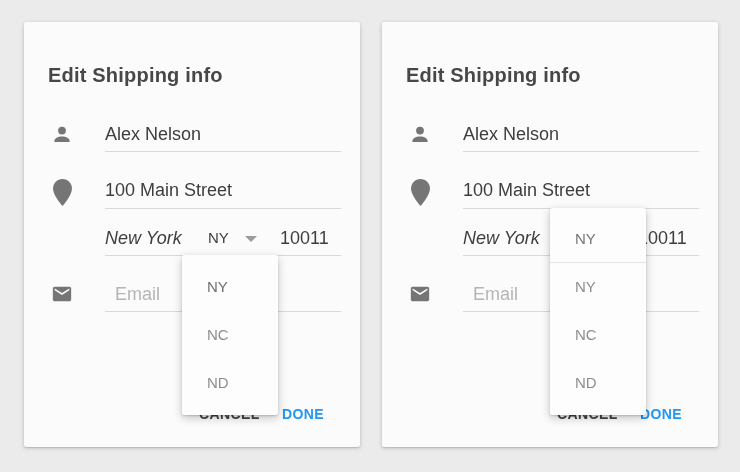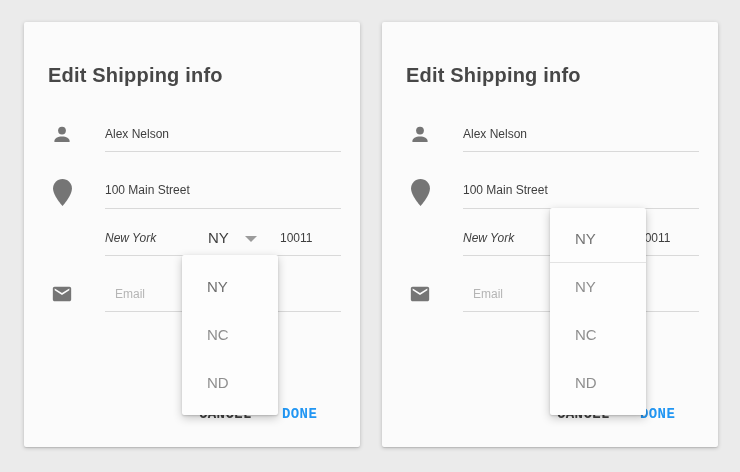--- a/index.html
+++ b/index.html
@@ -22,21 +22,21 @@
   }
 
   .icon{position:absolute;}
   .icon svg{display:block;fill:#757575;}
   .icon-person{left:28px;top:103px;}
   .icon-place{left:29px;top:157px;}
   .icon-email{left:27px;top:261px;}
 
   .tfield{
     position:absolute;border:none;outline:none;background:transparent;
-    font-family:"Liberation Sans", sans-serif;font-size:12px;color:#3e3e3e;
+    font-family:"Liberation Sans", sans-serif;font-size:18px;color:#3e3e3e;
     padding:0;height:18px;
   }
   .tfield::placeholder{color:#b5b5b5;opacity:1;}
   .in-name  {left:81px;top:103px;width:230px;}
   .in-street{left:81px;top:159px;width:230px;}
   .in-city  {left:81px;top:207px;width:90px;font-style:italic;}
   .in-zip   {left:256px;top:207px;width:62px;}
   .in-email {left:91px;top:263px;width:150px;}
 
   .state-select{position:absolute;left:184px;top:207px;height:18px;cursor:pointer;}
@@ -48,21 +48,21 @@
   }
 
   .underline{position:absolute;left:81px;width:236px;height:1px;background:#d9d9d9;}
   .u-name  {top:129px;}
   .u-street{top:186px;}
   .u-city  {top:233px;}
   .u-email {top:289px;}
 
   .btn{
     position:absolute;top:384px;background:none;border:none;padding:0;
-    font-family:Liberation Mono, monospace;font-size:14px;font-weight:bold;
+    font-family:Liberation Sans, sans-serif;font-size:14px;font-weight:bold;
     letter-spacing:0.4px;cursor:pointer;
   }
   .btn-cancel{left:175px;color:#424242;}
   .btn-done{left:258px;color:#2196F3;}
 
   .menu{
     position:absolute;width:96px;background:#fdfdfd;border-radius:2px;
     box-shadow:0 1px 2px rgba(0,0,0,0.16), 0 3px 10px rgba(0,0,0,0.22);
     z-index:5;padding:8px 0;
   }

